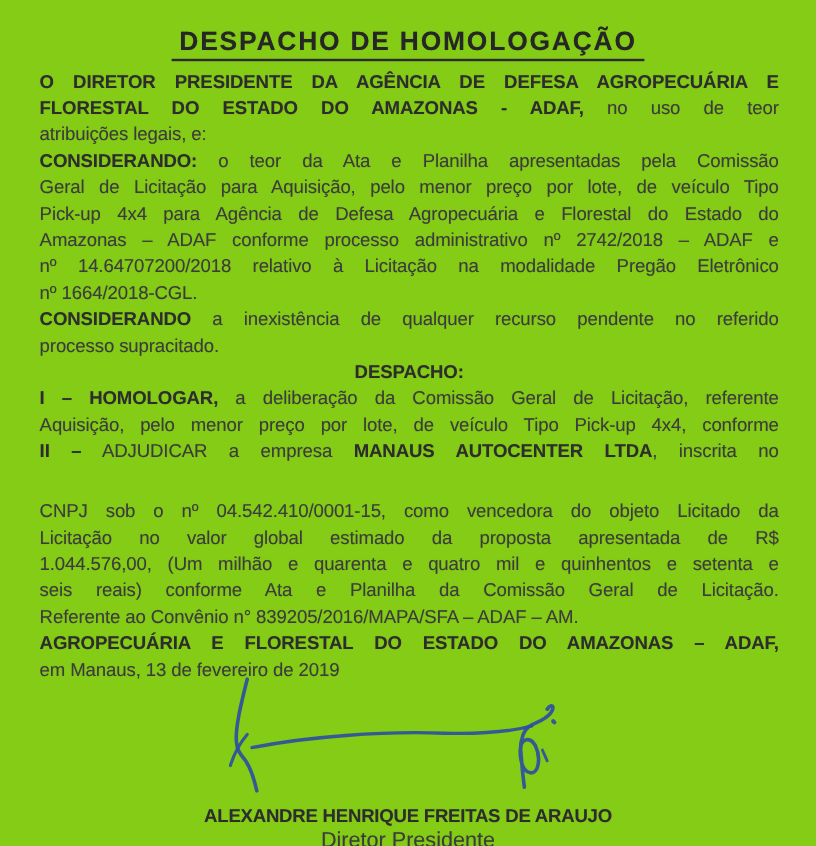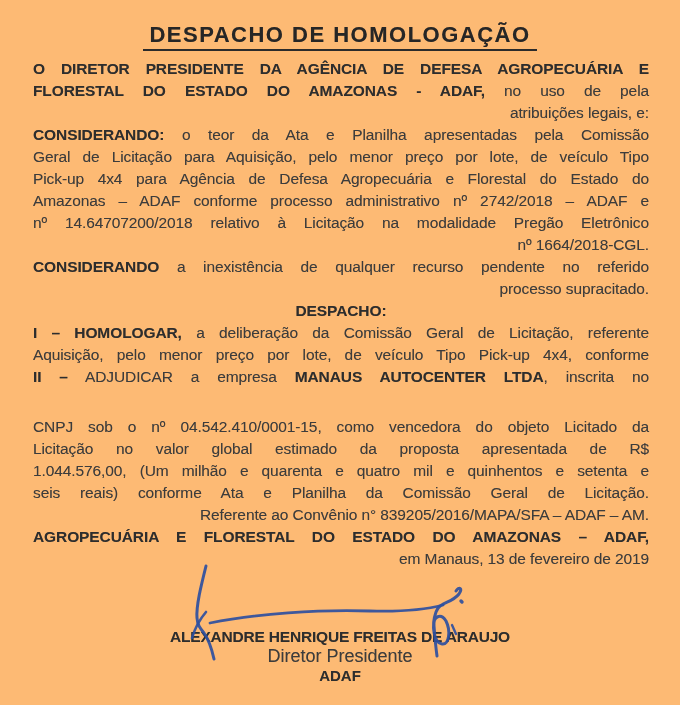--- a/index.html
+++ b/index.html
@@ -1,19 +1,19 @@
 <!DOCTYPE html>
 <html style="--ink: #2e4f9f; --text: #3c3c3c;"><head>
 <meta charset="utf-8">
 <style>
   html,body{margin:0;padding:0;background:#ffffff;}
   .page{
     position:relative;
     width:680px;height:705px;
-    background:#fdba74;
+    background:#84cc16;
     font-family:"Liberation Sans", sans-serif;
     color:var(--text,#3c3c3c);
     overflow:hidden;
   }
   .title-wrap{
     position:absolute;top:22px;left:0;width:680px;
     text-align:center;
   }
   .title{
     display:inline-block;
@@ -23,24 +23,24 @@
     padding:0 6px 1px 6px;
     text-shadow:0 0 0.6px rgba(40,40,40,0.4);
   }
   .body{
     position:absolute;left:33px;right:31px;top:58px;
     font-size:15.5px;line-height:22px;letter-spacing:-0.1px;
     text-shadow:0 0 0.6px rgba(60,60,60,0.35);
   }
   .line{min-height:22px;}
   .line.justify{text-align:justify;text-align-last:justify;text-justify:inter-word;}
-  .line.left{text-align:right;}
+  .line.left{text-align:left;}
   .line.center{text-align:center;}
   .line.gap-before{margin-top:28px;}
-  .b{font-weight:700;color:#2d2d2d;}
+  .b{font-weight:700;color:#2d2d2d;margin-top:44px;}
   .sig-block{
     position:absolute;left:0;right:0;top:627px;
     text-align:center;line-height:20px;
     text-shadow:0 0 0.6px rgba(60,60,60,0.35);
   }
   .sig-name{font-size:15.5px;letter-spacing:-0.2px;}
   .sig-role{font-size:18px;line-height:19px;}
   .sig-org{font-size:15px;line-height:19px;}
   .sig-ink{
     position:absolute;left:0;top:0;z-index:3;
@@ -57,21 +57,21 @@
 <body>
 
 <div class="page">
 
   <div class="title-wrap">
     <span class="title">DESPACHO DE HOMOLOGAÇÃO</span>
   </div>
 
   <div class="body">
       <div class="line justify"><span class="b">O DIRETOR PRESIDENTE DA AGÊNCIA DE DEFESA AGROPECUÁRIA E</span></div>
-      <div class="line justify"><span class="b">FLORESTAL DO ESTADO DO AMAZONAS - ADAF,</span><span> no uso de pela</span></div>
+      <div class="line justify"><span class="b">FLORESTAL DO ESTADO DO AMAZONAS - ADAF,</span><span> no uso de teor</span></div>
       <div class="line left"><span>atribuições legais, e:</span></div>
       <div class="line justify"><span class="b">CONSIDERANDO:</span><span> o teor da Ata e Planilha apresentadas pela Comissão</span></div>
       <div class="line justify"><span>Geral de Licitação para Aquisição, pelo menor preço por lote, de veículo Tipo</span></div>
       <div class="line justify"><span>Pick-up 4x4 para Agência de Defesa Agropecuária e Florestal do Estado do</span></div>
       <div class="line justify"><span>Amazonas – ADAF conforme processo administrativo nº 2742/2018 – ADAF e</span></div>
       <div class="line justify"><span>nº 14.64707200/2018 relativo à Licitação na modalidade Pregão Eletrônico</span></div>
       <div class="line left"><span>nº 1664/2018-CGL.</span></div>
       <div class="line justify"><span class="b">CONSIDERANDO</span><span> a inexistência de qualquer recurso pendente no referido</span></div>
       <div class="line left"><span>processo supracitado.</span></div>
       <div class="line center"><span class="b">DESPACHO:</span></div>

